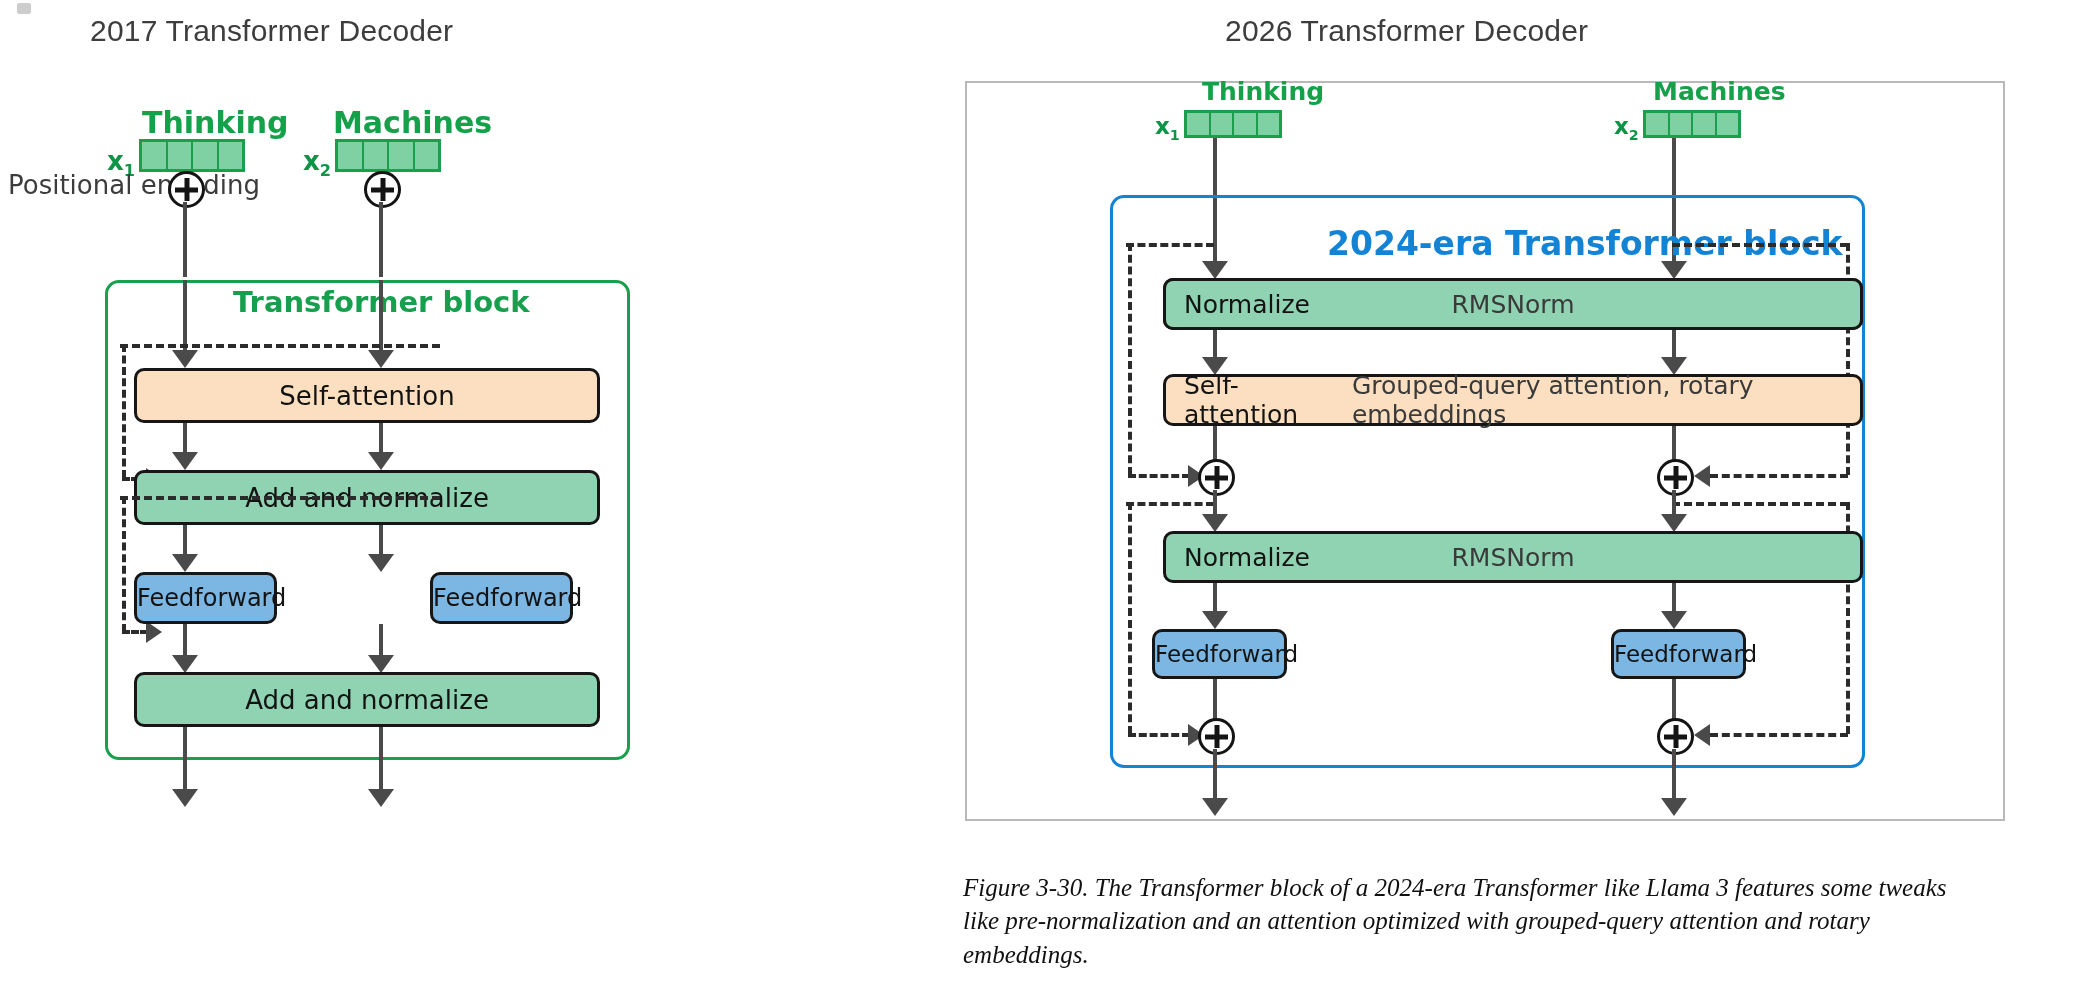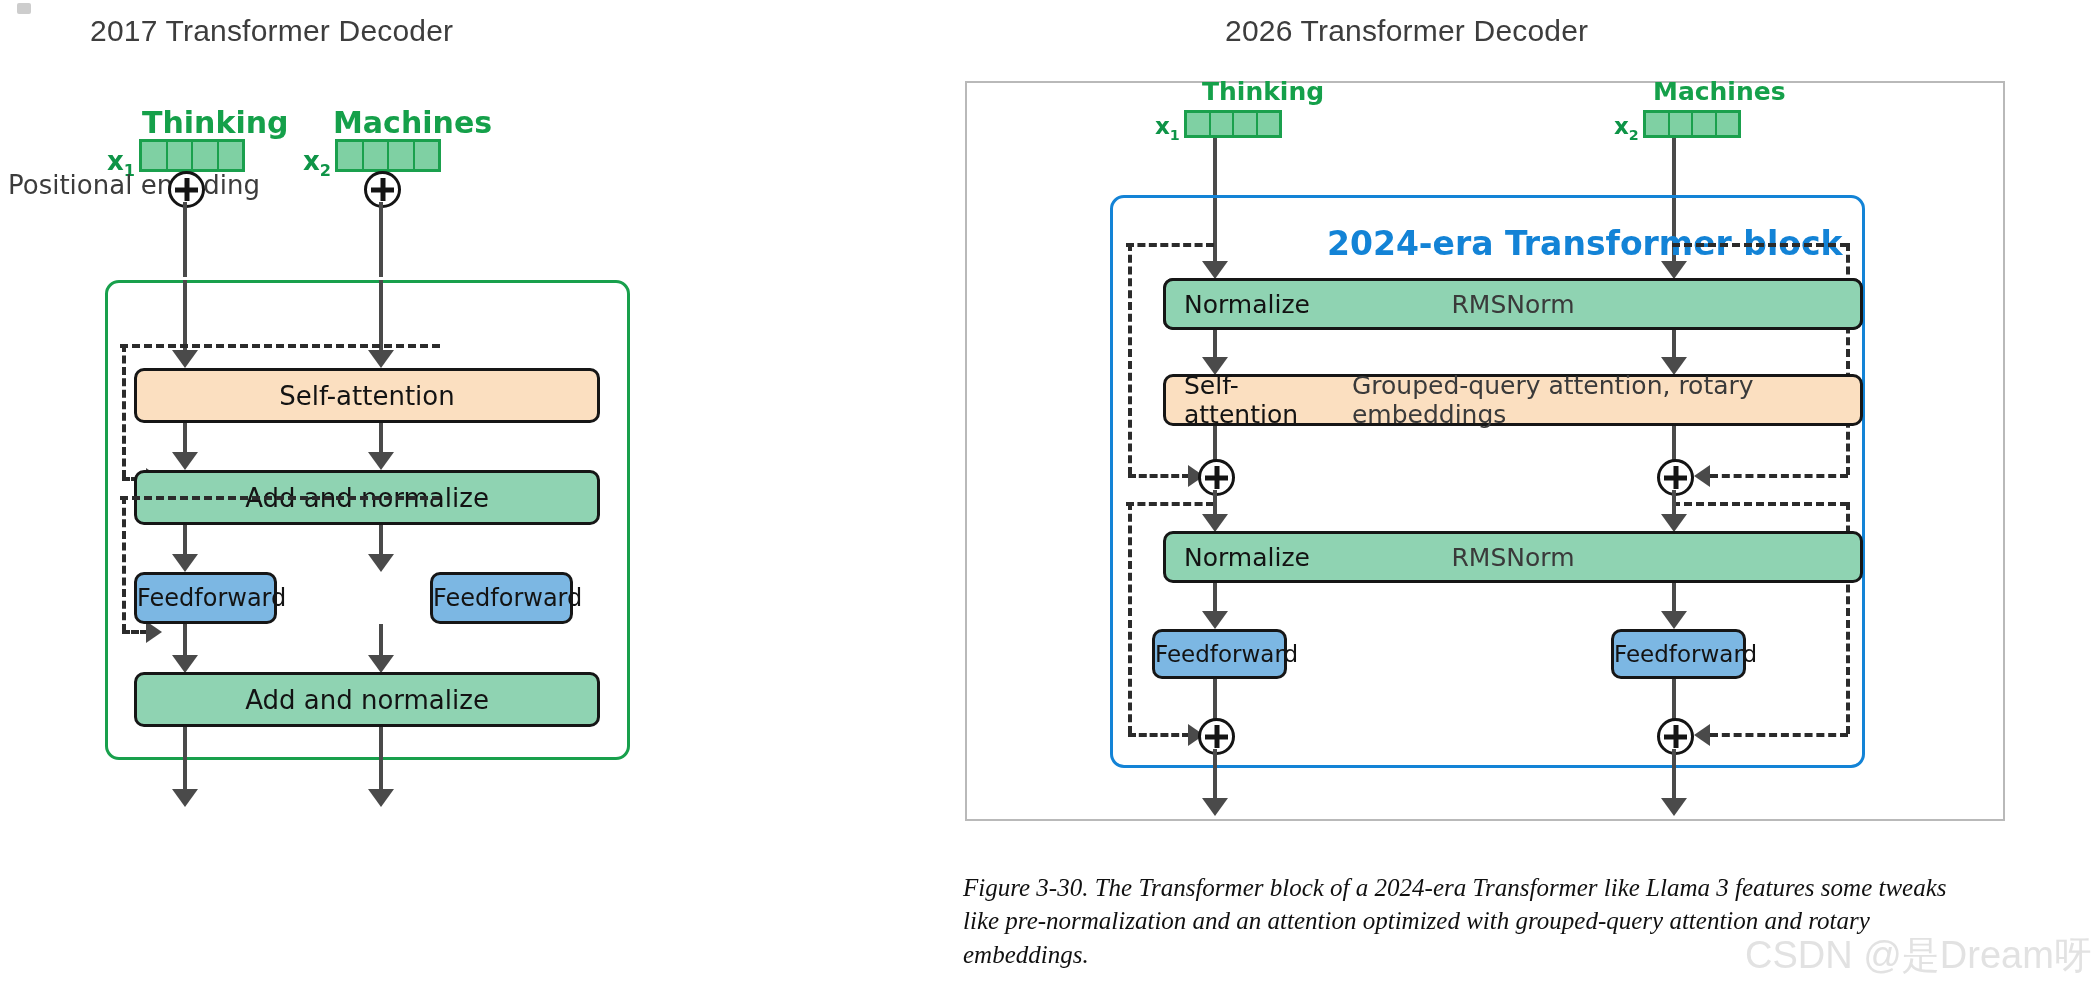--- a/index.html
+++ b/index.html
@@ -100,20 +100,21 @@
   </div>
 
   <div class="ln vln" style="left:183px;top:172px;height:14px;"></div>
   <div class="ln vln" style="left:379px;top:172px;height:14px;"></div>
 
   <div class="pos-enc" style="left:8px;top:170px;font-size:26px;">Positional encoding</div>
   <div class="plus" style="left:168px;top:171px;width:31px;height:31px;"></div>
   <div class="plus" style="left:364px;top:171px;width:31px;height:31px;"></div>
 
   <div class="green-block" style="left:105px;top:280px;width:525px;height:480px;"></div>
+  <div class="green-block-title" style="left:233px;top:285px;font-size:29px;">Transformer block</div>
 
   <div class="ln vln" style="left:183px;top:202px;height:75px;"></div>
   <div class="ln vln" style="left:379px;top:202px;height:75px;"></div>
   <div class="ln vln" style="left:183px;top:280px;height:72px;"></div>
   <div class="ln vln" style="left:379px;top:280px;height:72px;"></div>
   <div class="ahead" style="left:172px;top:350px;"></div>
   <div class="ahead" style="left:368px;top:350px;"></div>
 
   <div class="dash-h" style="left:120px;top:344px;width:320px;"></div>
   <div class="dash-v" style="left:122px;top:344px;height:134px;"></div>
@@ -265,15 +266,14 @@
   <div class="plus" style="left:1198px;top:718px;width:31px;height:31px;"></div>
   <div class="plus" style="left:1657px;top:718px;width:31px;height:31px;"></div>
 
   <div class="ln vln" style="left:1213px;top:749px;height:55px;"></div>
   <div class="ln vln" style="left:1672px;top:749px;height:55px;"></div>
   <div class="ahead" style="left:1202px;top:798px;"></div>
   <div class="ahead" style="left:1661px;top:798px;"></div>
 
   <div class="caption" style="left:963px;top:871px;">Figure 3-30. The Transformer block of a 2024-era Transformer like Llama 3 features some tweaks like pre-normalization and an attention optimized with grouped-query attention and rotary embeddings.</div>
 
-  <div class="watermark" style="left:1745px;top:930px;">CSDN @是Dream呀</div>
 
 </div>
 
 </body></html>

